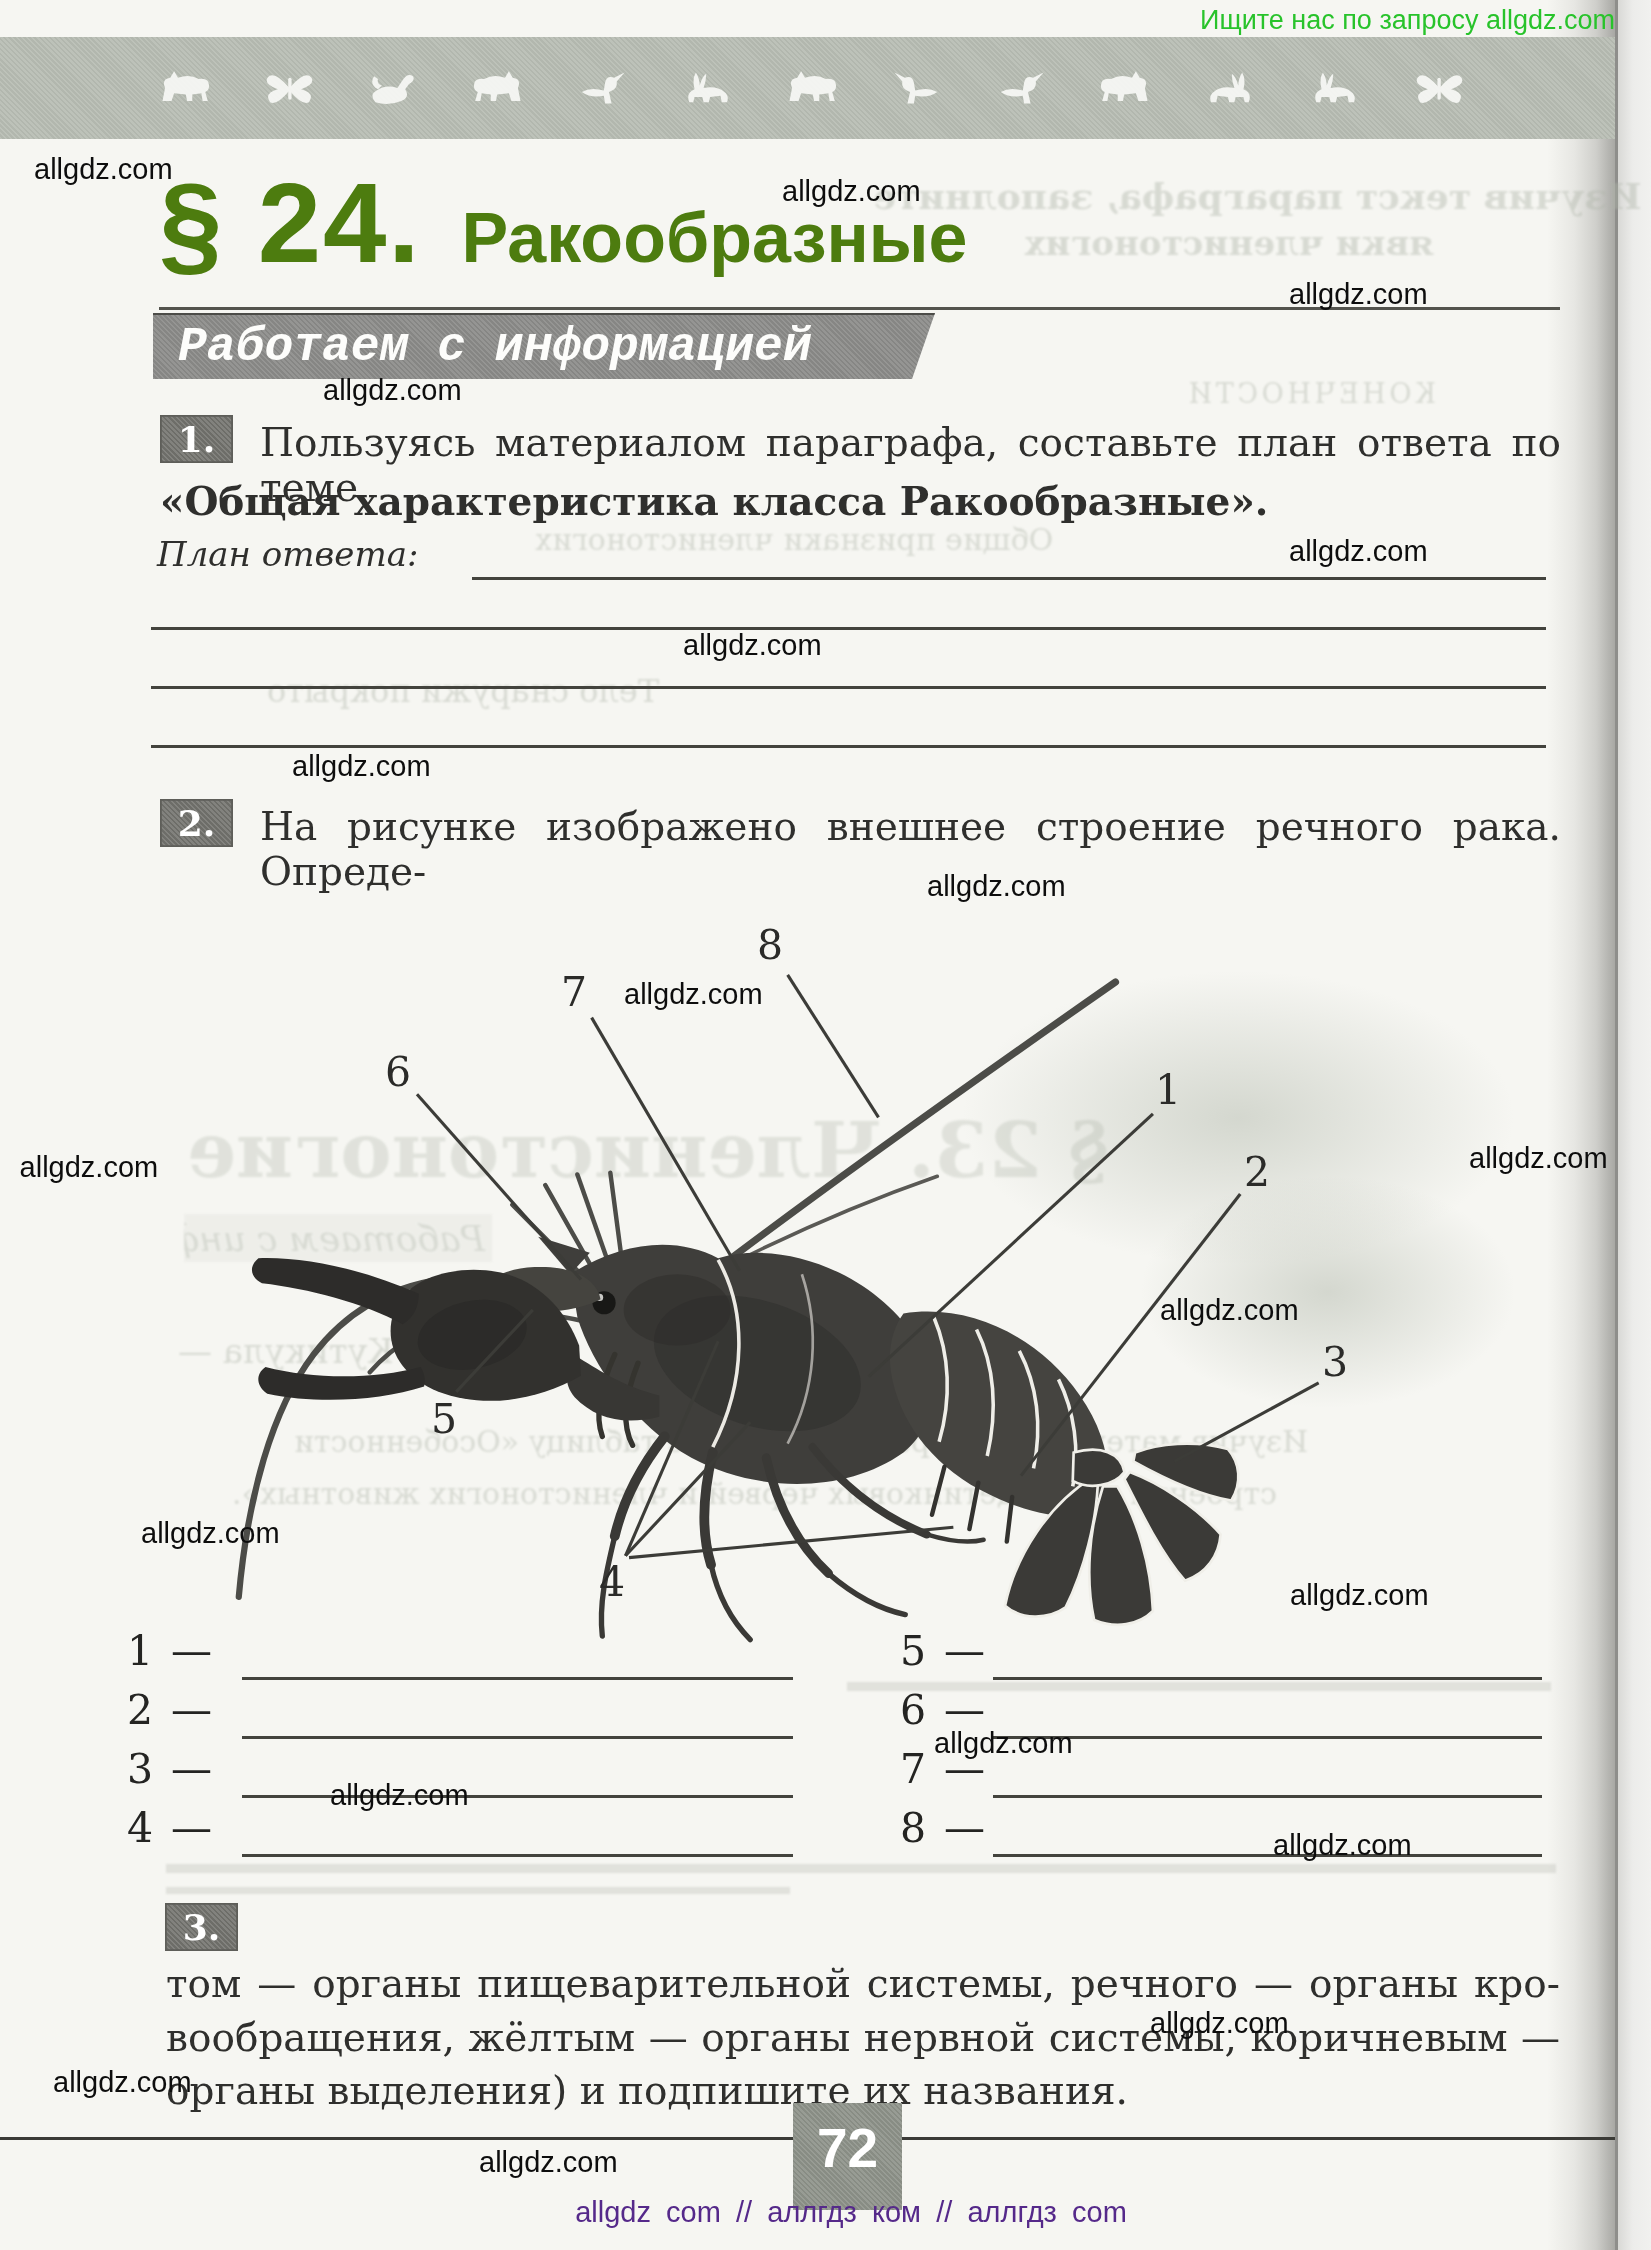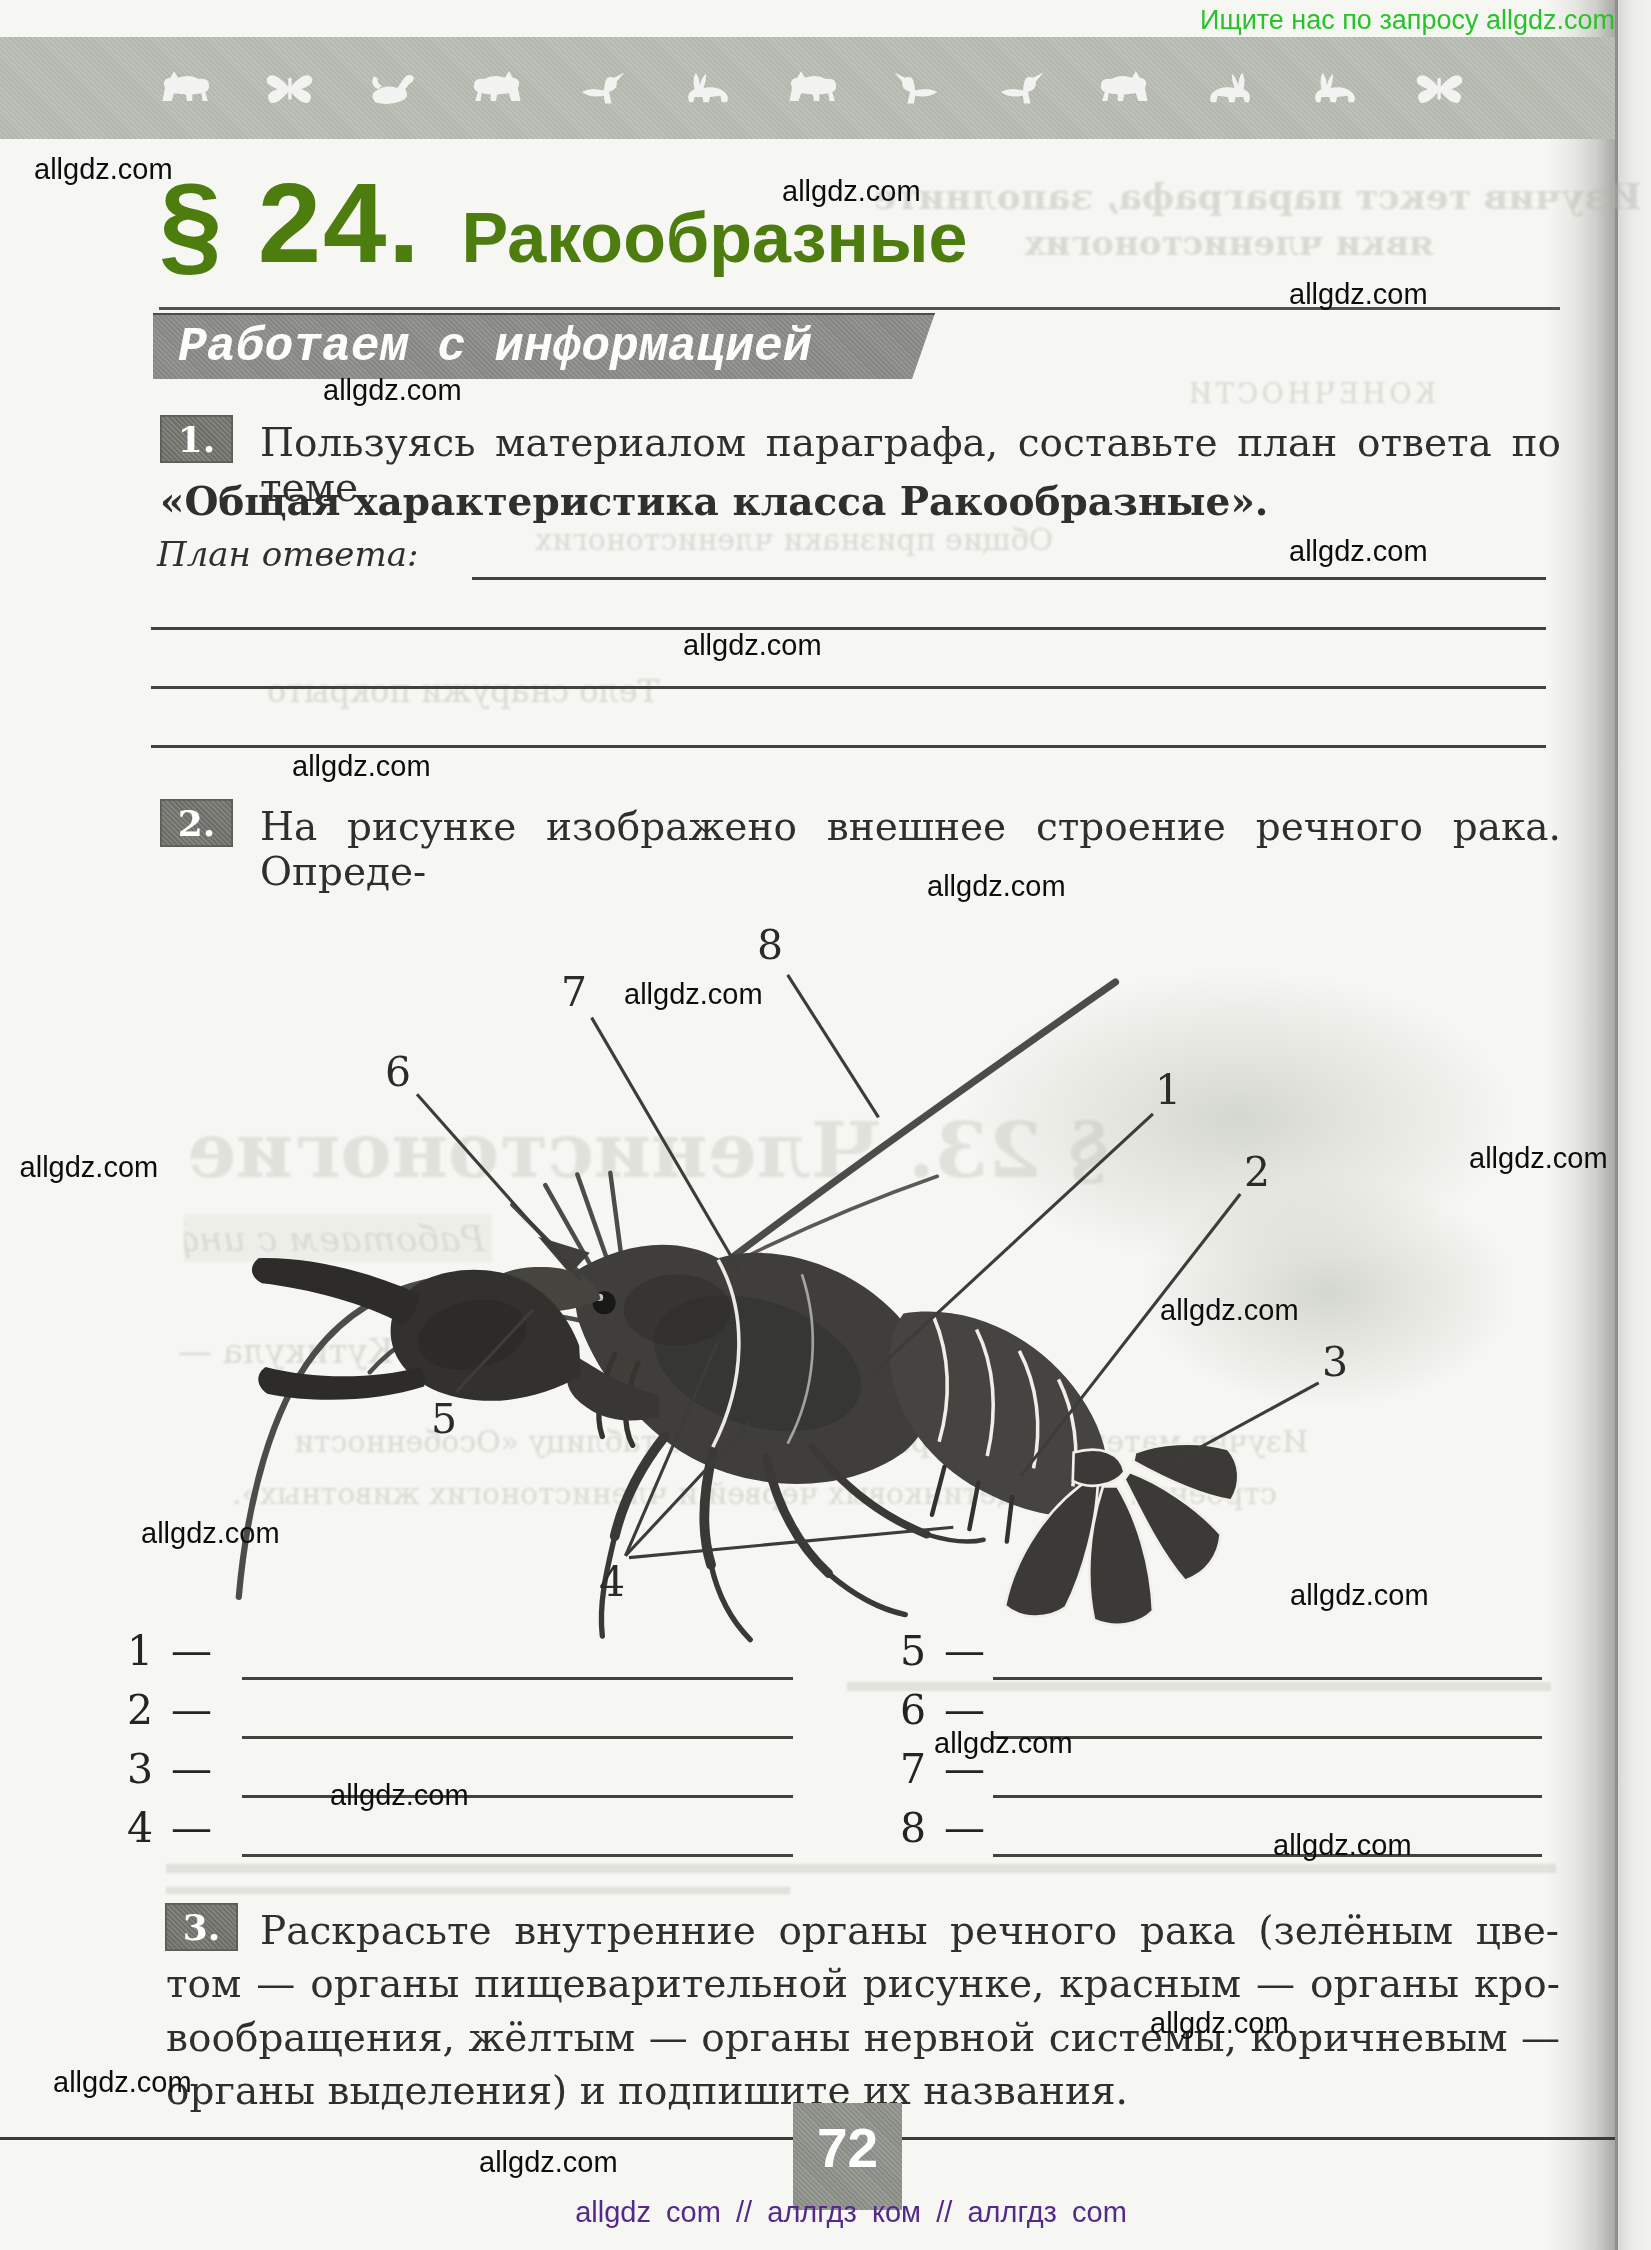--- a/index.html
+++ b/index.html
@@ -297,22 +297,21 @@
   <div class="ans" style="left:900px;top:1686px;"><span>6</span><span class="dash">—</span></div>
   <div class="rule" style="left:993px;top:1736px;width:549px;"></div>
   <div class="ans" style="left:900px;top:1745px;"><span>7</span><span class="dash">—</span></div>
   <div class="rule" style="left:993px;top:1795px;width:549px;"></div>
   <div class="ans" style="left:900px;top:1804px;"><span>8</span><span class="dash">—</span></div>
   <div class="rule" style="left:993px;top:1854px;width:549px;"></div>
 
   <div class="numbox" style="left:165px;top:1903px;">
     <span>3.</span>
   </div>
-  <div class="line j" style="left:260px;top:1909px;width:1299px;">Раскрасьте внутренние органы речного рака (зелёным цве-</div>
-  <div class="line j" style="left:166px;top:1962px;width:1394px;">том — органы пищеварительной рисунке, красным — органы кро-</div>
+  <div class="line j" style="left:166px;top:1962px;width:1394px;">том — органы пищеварительной системы, речного — органы кро-</div>
   <div class="line j" style="left:166px;top:2016px;width:1394px;">вообращения, жёлтым — органы нервной системы, коричневым —</div>
   <div class="line" style="left:166px;top:2069px;">органы выделения) и подпишите их названия.</div>
 
   <div class="rule-bottom"></div>
   <div class="pagenum-box">
     <span class="pagenum">72</span>
   </div>
   <div class="footer-link">allgdz com  //  аллгдз ком  //  аллгдз com</div>
 
   <span class="wm" style="left:34px;top:153px;">allgdz.com</span>

